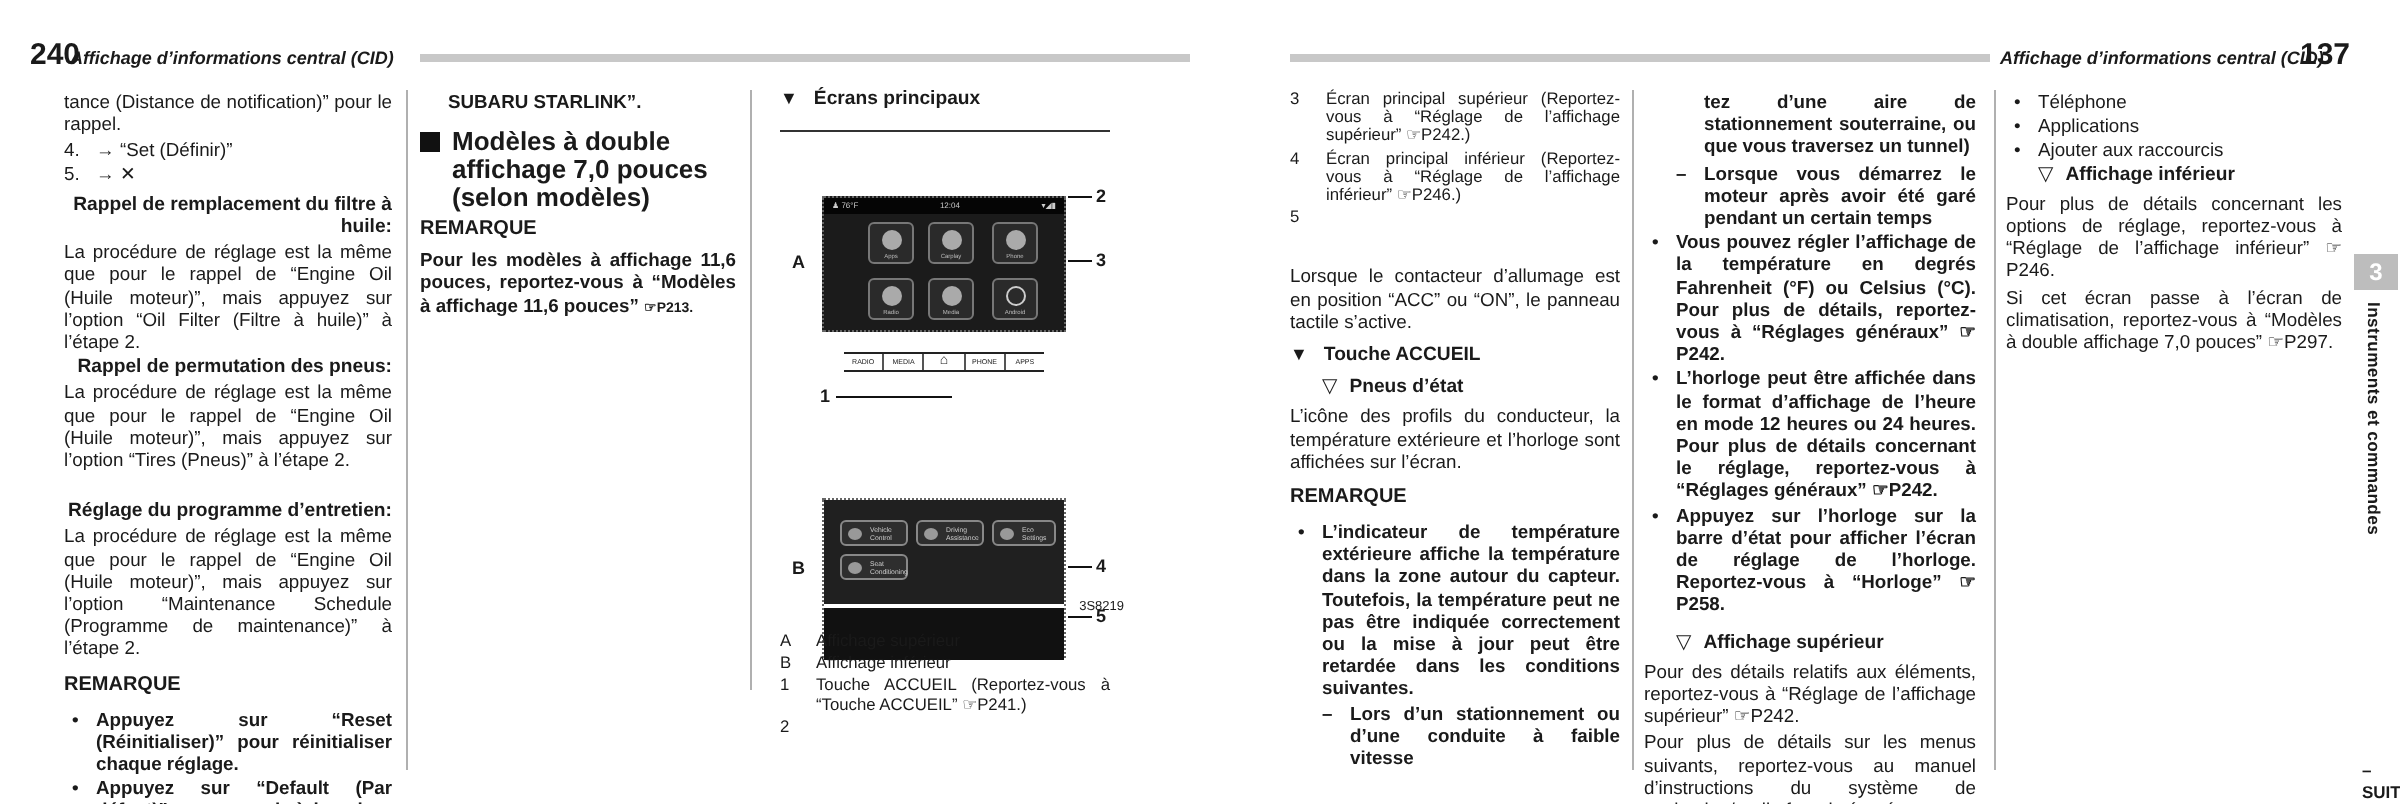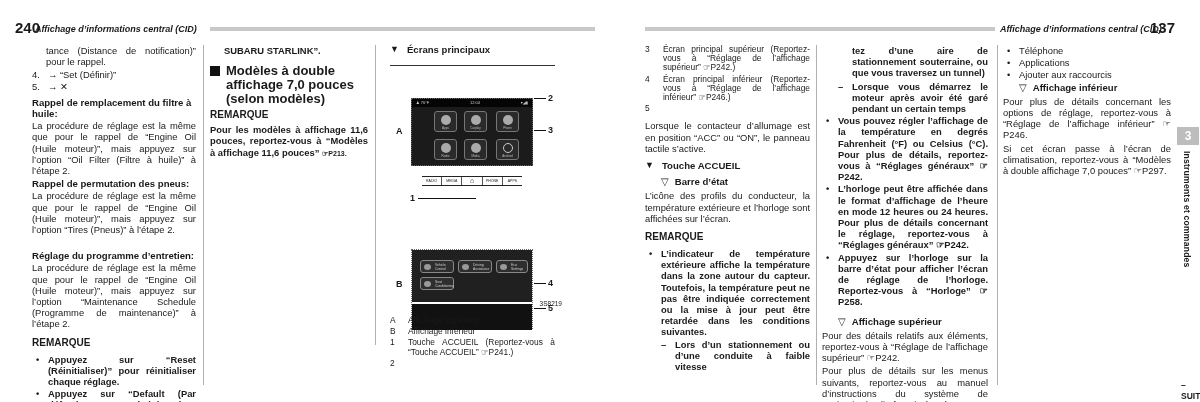--- a/index.html
+++ b/index.html
@@ -8,21 +8,21 @@
 
   .hdr-num { position: absolute; top: 20px; font-size: 15px; font-weight: bold; line-height: 16px; }
   .hdr-title { position: absolute; top: 24px; font-size: 9px; font-style: italic; font-weight: bold; line-height: 10px; }
   .hdr-rule { position: absolute; top: 27px; height: 4px; background: #c8c8c8; }
 
   .col { position: absolute; top: 45px; }
   .vrule { position: absolute; width: 1px; background: #b0b0b0; }
 
   p { text-align: justify; margin-bottom: 2px; }
   .b { font-weight: bold; }
-  .h-sub { font-weight: bold; font-size: 9.6px; margin: 5px 0 1px 0; }
+  .h-sub { font-weight: bold; font-size: 9.6px; margin: 5px 0 1px 0; text-align: right; }
   .h-rem { font-weight: bold; font-size: 10px; line-height: 14px; margin: 6px 0 4px 0; }
   .h-sq { font-weight: bold; font-size: 13px; line-height: 14px; margin: 6px 0 2px 0; display: flex; }
   .h-sq .sq { display: inline-block; width: 10px; height: 10px; background: #111; margin: 2px 6px 0 0; flex: none; }
   .h-tri { font-weight: bold; font-size: 9.6px; margin: 6px 0 3px 0; display: flex; align-items: center; }
   .h-tri .tri { margin-right: 8px; font-size: 9px; }
   .h-otri { font-weight: bold; font-size: 9.6px; margin: 5px 0 3px 16px; display: flex; align-items: center; }
   .h-otri .otri { margin-right: 6px; font-weight: normal; font-size: 10px; }
 
   .bul { display: flex; text-align: justify; margin-bottom: 1px; }
   .bul .dot { width: 16px; flex: none; padding-left: 4px; }
@@ -64,21 +64,21 @@
 
 <div class="hdr-num" style="left:15px;text-align:right;">240</div>
 <div class="hdr-title" style="left:35px;">Affichage d’informations central (CID)</div>
 <div class="hdr-rule" style="left:210px; width:385px;"></div>
 
 <div class="hdr-rule" style="left:645px; width:350px;"></div>
 <div class="hdr-title" style="left:1000px;">Affichage d’informations central (CID)</div>
 <div class="hdr-num" style="left:1150px;">137</div>
 
 <div class="col" style="left:32px; width:164px;">
-  <p style="margin-left:14px;">tance (Distance de notification)” pour le rappel.</p>
+  <p style="">tance (Distance de notification)” pour le rappel.</p>
   <div class="step">
       <span class="n">4.</span>
       <span>→ “Set (Définir)”</span>
     </div>
   <div class="step">
       <span class="n">5.</span>
       <span>→ ✕</span>
     </div>
 
   <div class="h-sub">Rappel de remplacement du filtre à huile:</div>
@@ -210,28 +210,28 @@
       <span class="k">3</span>
       <span class="v">Écran principal supérieur (Reportez-vous à “Réglage de l’affichage supérieur” ☞P242.)</span>
     </div>
   <div class="leg">
       <span class="k">4</span>
       <span class="v">Écran principal inférieur (Reportez-vous à “Réglage de l’affichage inférieur” ☞P246.)</span>
     </div>
   <div class="leg">
       <span class="k">5</span>
     </div>
-  <p style="margin-top:7px;">Lorsque le contacteur d’allumage est en position “ACC” ou “ON”, le panneau tactile s’active.</p>
+  <p style="margin-top:19px;">Lorsque le contacteur d’allumage est en position “ACC” ou “ON”, le panneau tactile s’active.</p>
   <div class="h-tri">
       <span class="tri">▼</span>
       <span>Touche ACCUEIL</span>
     </div>
   <div class="h-otri">
       <span class="otri">▽</span>
-      <span>Barre d’état</span>
+      <span>Pneus d’état</span>
     </div>
   <p>L’icône des profils du conducteur, la température extérieure et l’horloge sont affichées sur l’écran.</p>
   <div class="h-rem">REMARQUE</div>
   <div class="bul b">
       <span class="dot">•</span>
       <span>L’indicateur de température extérieure affiche la température dans la zone autour du capteur. Toutefois, la température peut ne pas être indiquée correctement ou la mise à jour peut être retardée dans les conditions suivantes.</span>
     </div>
   <div class="dash b">
       <span class="d">–</span>
       <span>Lors d’un stationnement ou d’une conduite à faible vitesse</span>

